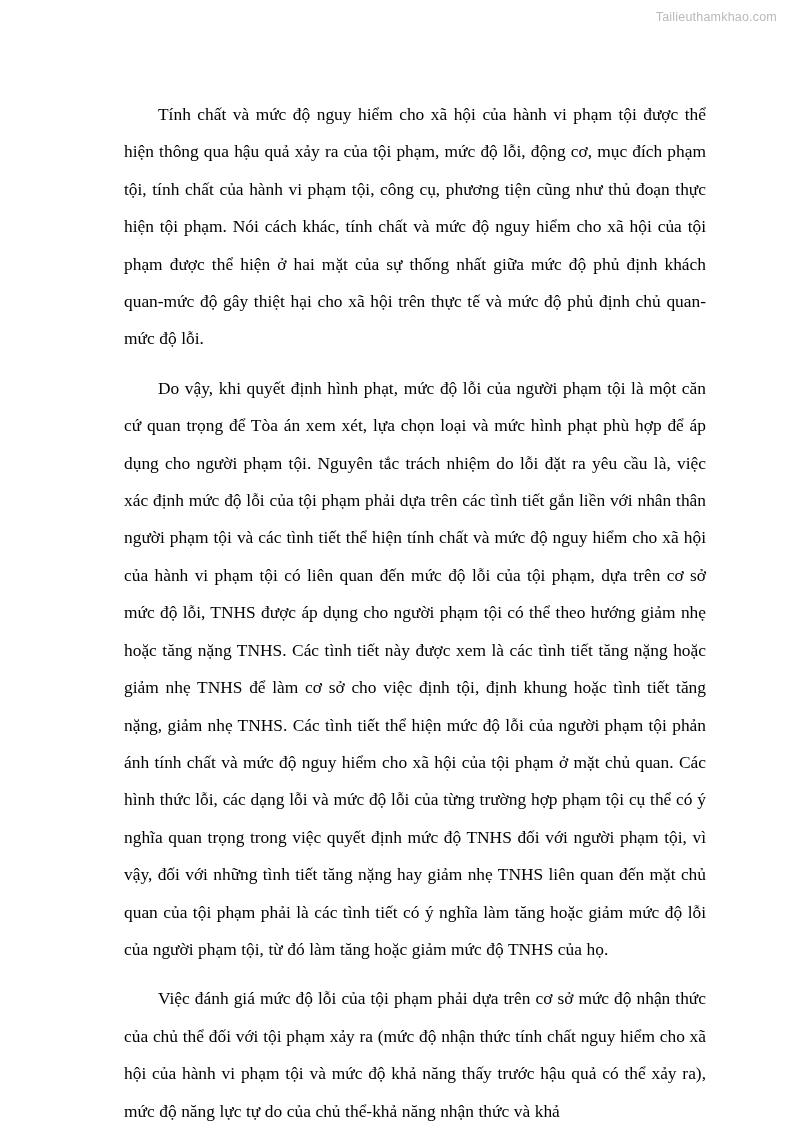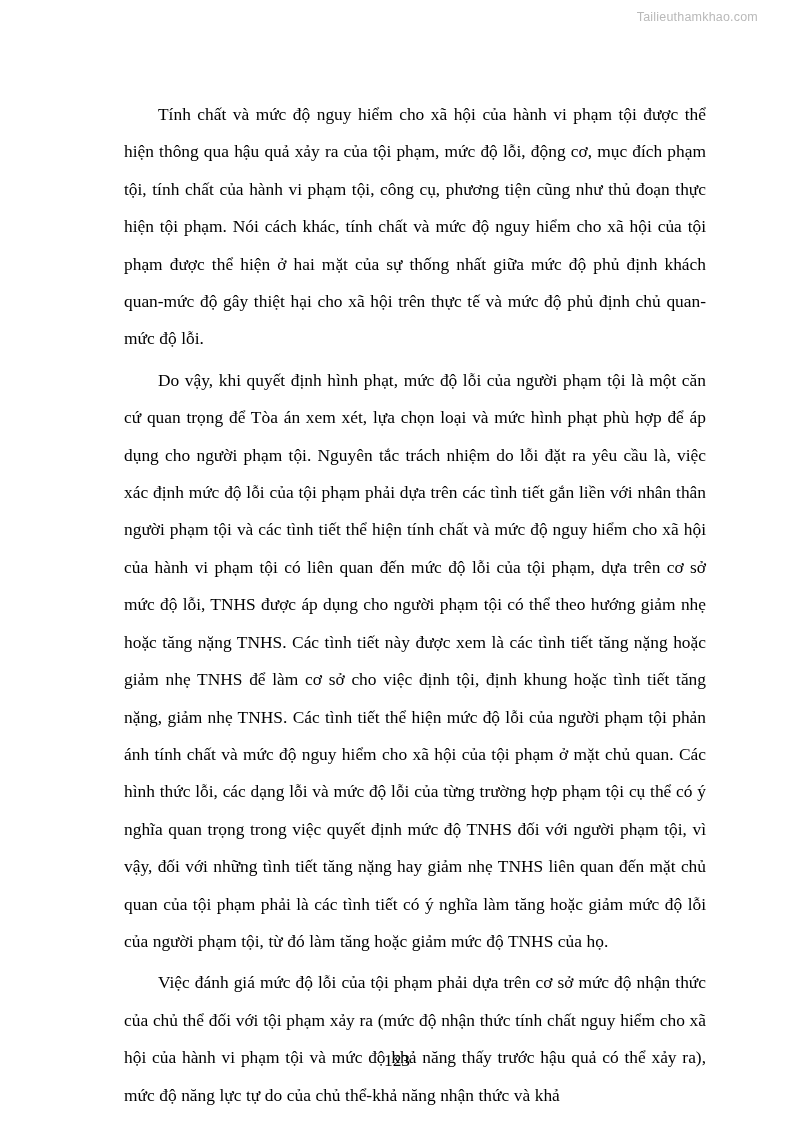--- a/index.html
+++ b/index.html
@@ -17,21 +17,21 @@
   }
   .page {
     position: relative;
     width: 794px;
     height: 1123px;
     box-sizing: border-box;
   }
   .watermark {
     position: absolute;
     top: 10px;
-    right: 36px;
+    right: 17px;
     font-family: "Liberation Sans", "DejaVu Sans", sans-serif;
     font-size: 12.5px;
     color: #b9b9b9;
     letter-spacing: 0.2px;
     white-space: nowrap;
   }
   .content {
     position: absolute;
     left: 124px;
     top: 96px;
@@ -41,21 +41,21 @@
     margin: 0;
     font-size: 17.4px;
     line-height: 37.4px;
     text-align: justify;
     text-indent: 34px;
     -webkit-hyphens: none;
     hyphens: none;
     word-spacing: 0.2px;
   }
   p.para + p.para {
-    margin-top: 4px;
+    margin-top: 12px;
   }
   .page-number {
     position: absolute;
     left: 0;
     right: 0;
     top: 1050px;
     text-align: center;
     font-size: 17.4px;
     color: #000;
   }
@@ -66,15 +66,14 @@
 <div class="page">
 
   <div class="watermark">Tailieuthamkhao.com</div>
 
   <div class="content">
     <p class="para">Tính chất và mức độ nguy hiểm cho xã hội của hành vi phạm tội được thể hiện thông qua hậu quả xảy ra của tội phạm, mức độ lỗi, động cơ, mục đích phạm tội, tính chất của hành vi phạm tội, công cụ, phương tiện cũng như thủ đoạn thực hiện tội phạm. Nói cách khác, tính chất và mức độ nguy hiểm cho xã hội của tội phạm được thể hiện ở hai mặt của sự thống nhất giữa mức độ phủ định khách quan-mức độ gây thiệt hại cho xã hội trên thực tế và mức độ phủ định chủ quan-mức độ lỗi.</p>
     <p class="para">Do vậy, khi quyết định hình phạt, mức độ lỗi của người phạm tội là một căn cứ quan trọng để Tòa án xem xét, lựa chọn loại và mức hình phạt phù hợp để áp dụng cho người phạm tội. Nguyên tắc trách nhiệm do lỗi đặt ra yêu cầu là, việc xác định mức độ lỗi của tội phạm phải dựa trên các tình tiết gắn liền với nhân thân người phạm tội và các tình tiết thể hiện tính chất và mức độ nguy hiểm cho xã hội của hành vi phạm tội có liên quan đến mức độ lỗi của tội phạm, dựa trên cơ sở mức độ lỗi, TNHS được áp dụng cho người phạm tội có thể theo hướng giảm nhẹ hoặc tăng nặng TNHS. Các tình tiết này được xem là các tình tiết tăng nặng hoặc giảm nhẹ TNHS để làm cơ sở cho việc định tội, định khung hoặc tình tiết tăng nặng, giảm nhẹ TNHS. Các tình tiết thể hiện mức độ lỗi của người phạm tội phản ánh tính chất và mức độ nguy hiểm cho xã hội của tội phạm ở mặt chủ quan. Các hình thức lỗi, các dạng lỗi và mức độ lỗi của từng trường hợp phạm tội cụ thể có ý nghĩa quan trọng trong việc quyết định mức độ TNHS đối với người phạm tội, vì vậy, đối với những tình tiết tăng nặng hay giảm nhẹ TNHS liên quan đến mặt chủ quan của tội phạm phải là các tình tiết có ý nghĩa làm tăng hoặc giảm mức độ lỗi của người phạm tội, từ đó làm tăng hoặc giảm mức độ TNHS của họ.</p>
     <p class="para">Việc đánh giá mức độ lỗi của tội phạm phải dựa trên cơ sở mức độ nhận thức của chủ thể đối với tội phạm xảy ra (mức độ nhận thức tính chất nguy hiểm cho xã hội của hành vi phạm tội và mức độ khả năng thấy trước hậu quả có thể xảy ra), mức độ năng lực tự do của chủ thể-khả năng nhận thức và khả</p>
   </div>
 
-  <div class="page-number">123</div>
 
 </div>
 
 </body></html>

